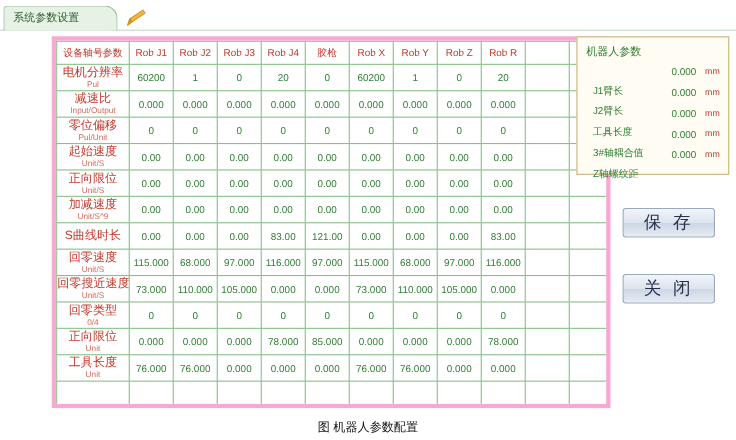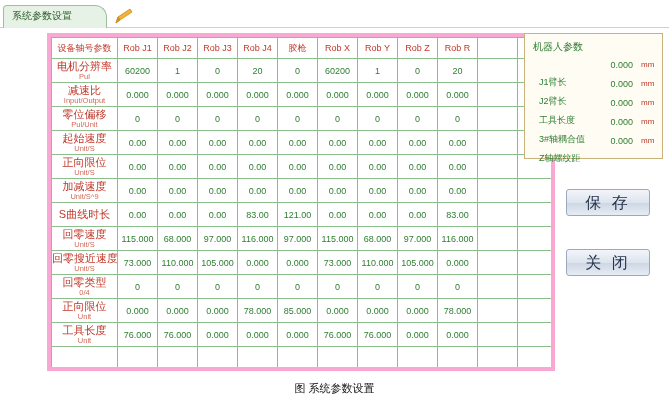--- a/index.html
+++ b/index.html
@@ -517,13 +517,13 @@
         <span class="rp-label">Z轴螺纹距</span>
         <span class="rp-value">0.000</span>
         <span class="rp-unit">mm</span>
       </div>
     </div>
 </div>
 
 <div class="btn" id="save-button">保 存</div>
 <div class="btn" id="close-button">关 闭</div>
 
-<div id="caption">图 系统参数设置</div>
+<div id="caption">图 机器人参数配置</div>
 
 </body></html>

